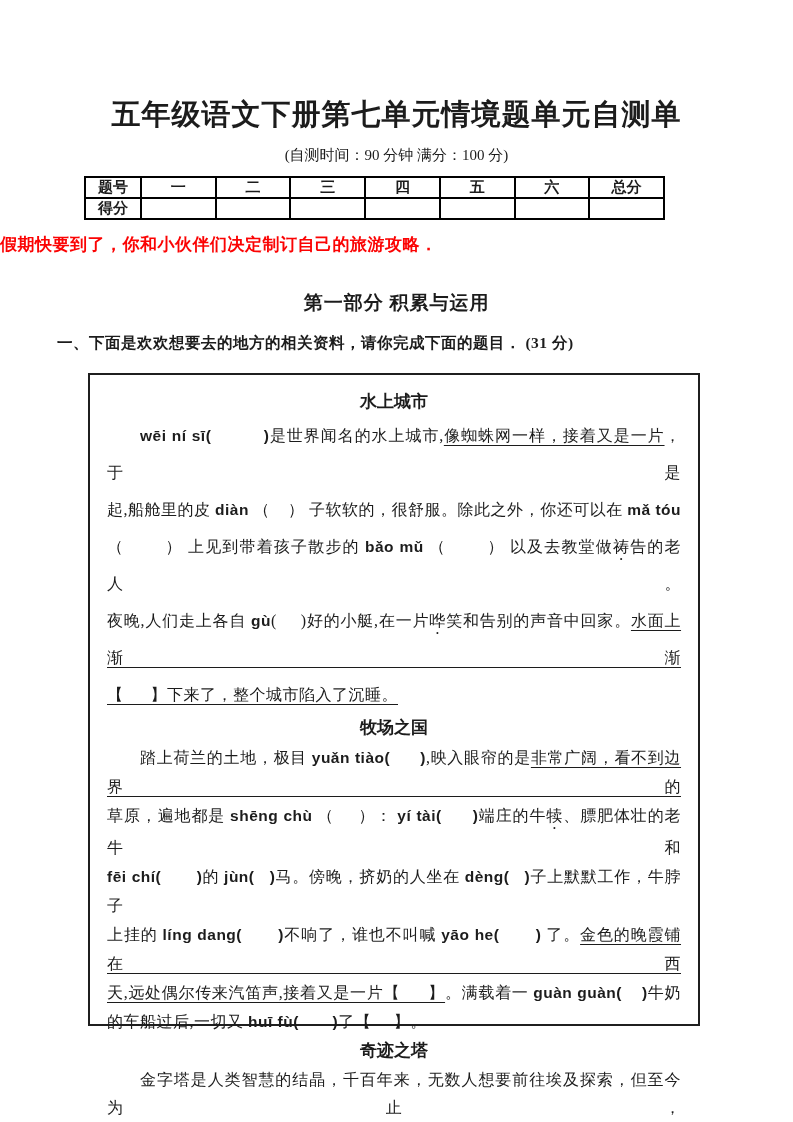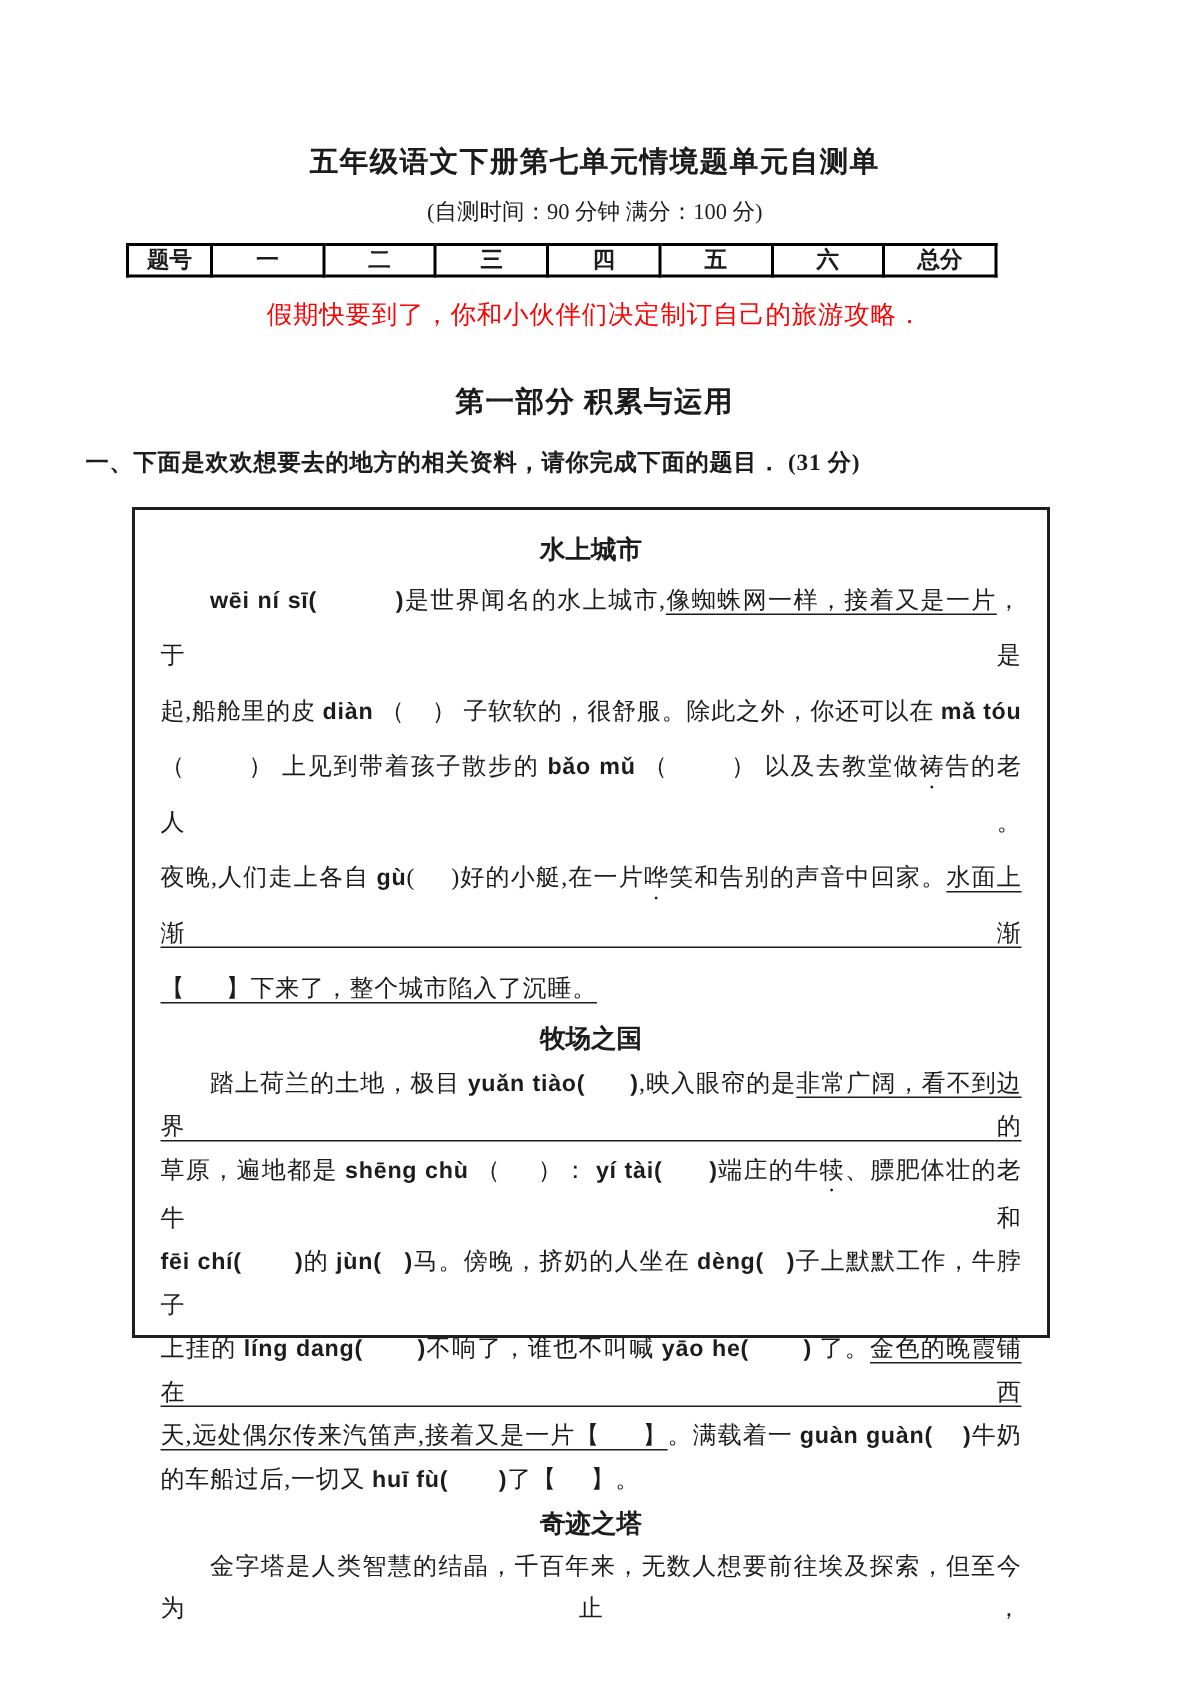--- a/index.html
+++ b/index.html
@@ -7,21 +7,21 @@
   body {
     background:#ffffff;
     color:#1c1c1c;
     font-family:"Liberation Serif","DejaVu Serif",serif;
     position:relative;
     overflow:hidden;
   }
   .doc-title {
     margin-top:95px;
     text-align:center;
-    font-size:19px;
+    font-size:29px;
     font-weight:bold;
     letter-spacing:1px;
   }
   .doc-subtitle {
     margin-top:11px;
     text-align:center;
     font-size:15px;
   }
   table.score-table {
     margin:11px 0 0 84px;
@@ -32,43 +32,43 @@
   table.score-table td {
     border:2px solid #000;
     height:19px;
     text-align:center;
     vertical-align:middle;
     font-size:15px;
     font-weight:bold;
   }
   .notice {
     margin-top:13px;
-    text-align:center;
+    text-align:left;
     font-size:17px;
-    font-weight:normal;
+    font-weight:bold;
     color:#fb0303;
     letter-spacing:0.5px;
   }
   .section-heading {
     margin-top:34px;
     text-align:center;
     font-size:19px;
     font-weight:bold;
     letter-spacing:1px;
   }
   .question {
     margin:17px 35px 0 57px;
     font-size:15.5px;
     font-weight:bold;
     letter-spacing:0.5px;
   }
   .pbox {
     margin:19px 0 0 88px;
     width:612px;
-    height:554px;
+    height:653px;
     border:2px solid #1f1f1f;
     padding:12px 17px 0 17px;
   }
   .ptitle {
     text-align:center;
     font-weight:bold;
     font-size:17px;
     font-family:"Liberation Sans","DejaVu Sans",sans-serif;
     margin:3px 0 4px 0;
   }
@@ -116,20 +116,30 @@
       <tr>
     <td>题号</td>
     <td>一</td>
     <td>二</td>
     <td>三</td>
     <td>四</td>
     <td>五</td>
     <td>六</td>
     <td>总分</td>
   </tr>
+  <tr>
+    <td>得分</td>
+    <td></td>
+    <td></td>
+    <td></td>
+    <td></td>
+    <td></td>
+    <td></td>
+    <td></td>
+  </tr>
 </tbody>
   </table>
 
 <div class="notice">假期快要到了，你和小伙伴们决定制订自己的旅游攻略．</div>
 
 <div class="section-heading">第一部分 积累与运用</div>
 
 <div class="question">一、下面是欢欢想要去的地方的相关资料，请你完成下面的题目． (31 分)</div>
 
 <div class="pbox">

